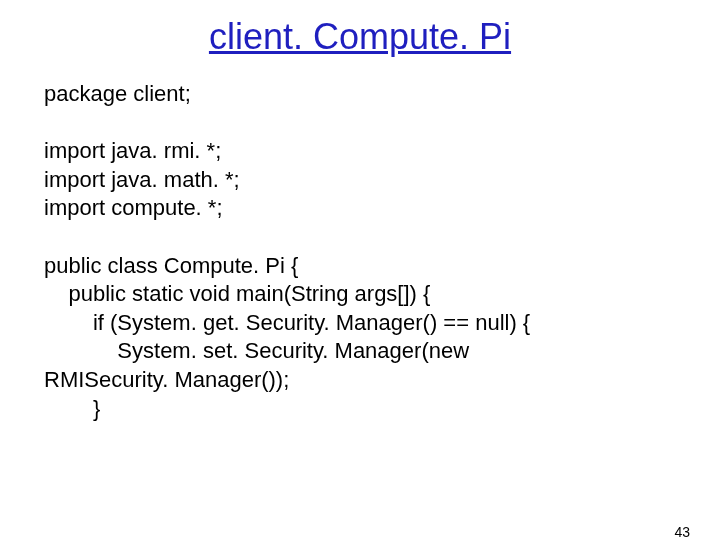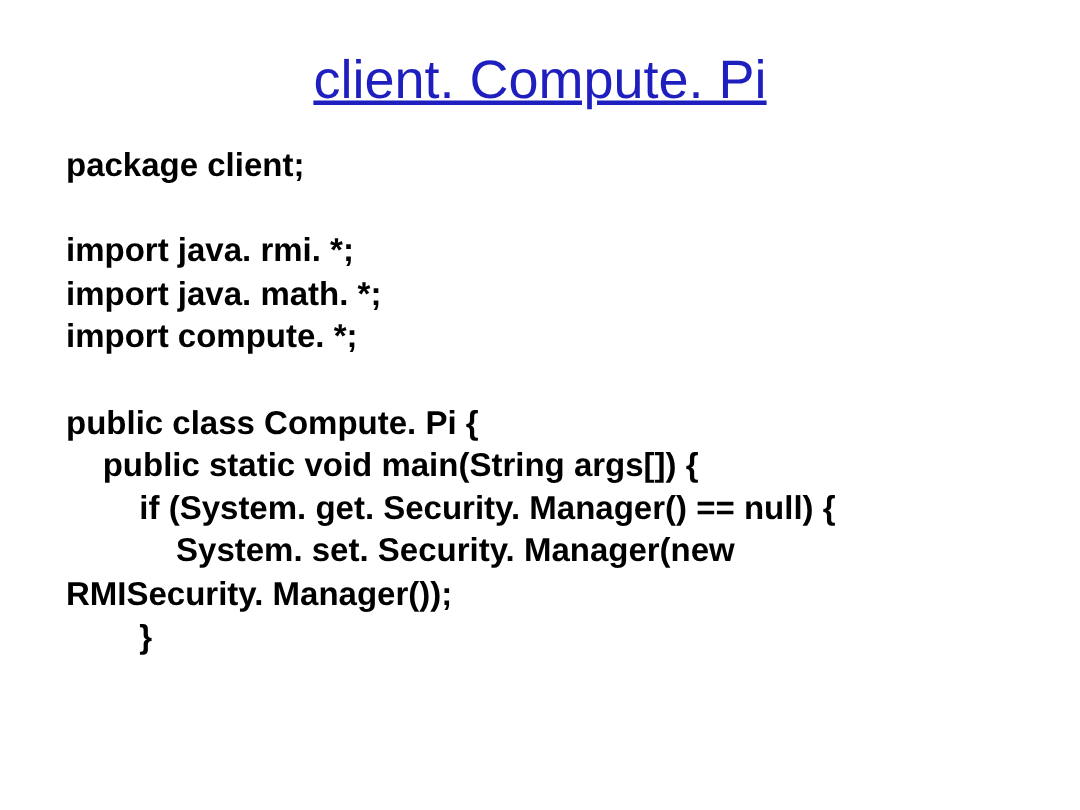--- a/index.html
+++ b/index.html
@@ -15,32 +15,32 @@
     position: relative;
     width: 720px;
     height: 540px;
     box-sizing: border-box;
   }
   .title {
     font-size: 36px;
     color: #1f1fbf;
     text-decoration: underline;
     text-align: center;
-    margin-top: 32px;
+    margin-top: 16px;
     margin-bottom: 22px;
     font-weight: normal;
   }
   .body {
     font-size: 22px;
     color: #000000;
     line-height: 1.3;
     margin-left: 44px;
     margin-right: 40px;
     white-space: pre;
-    font-weight: bold;
+    font-weight: normal;
   }
   .page-num {
     position: absolute;
     right: 30px;
     bottom: 16px;
     font-size: 14px;
     color: #000000;
   }
 </style>
 </head>

